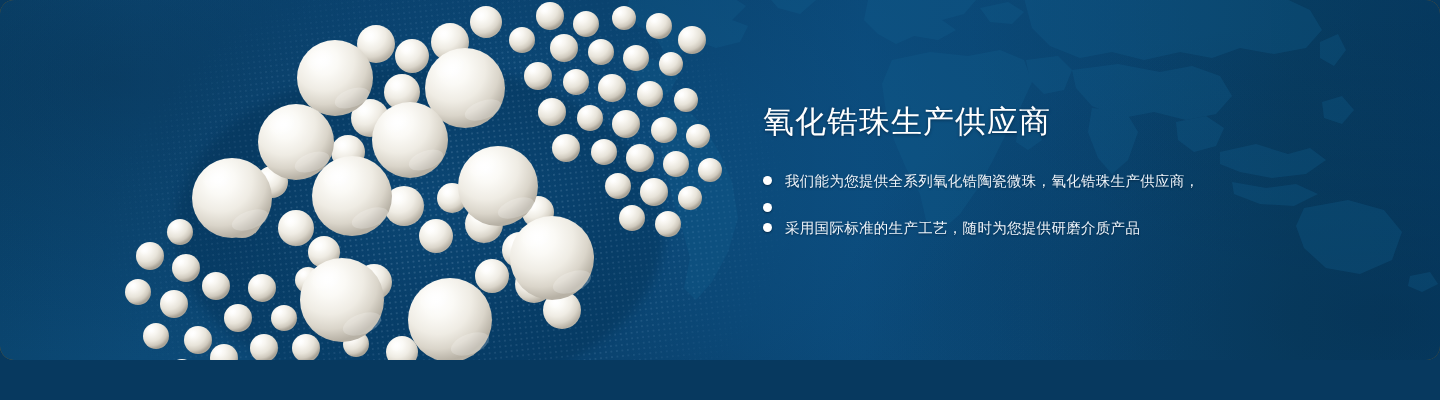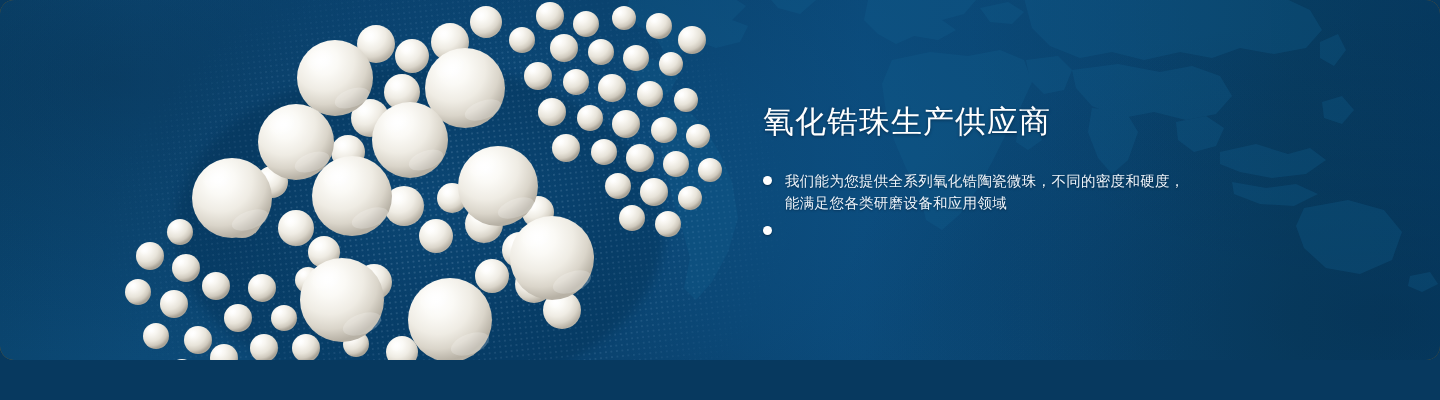--- a/index.html
+++ b/index.html
@@ -426,26 +426,31 @@
   </div>
 
   <div class="copy">
     <h1 class="headline">氧化锆珠生产供应商</h1>
 
     <ul class="bullets">
 
       <li class="bullet">
         <span class="dot"></span>
         <span class="btext">
-          <span class="ln">我们能为您提供全系列氧化锆陶瓷微珠，不同的密度和硬度，</span>
-          <span class="ln">能满足您各类研磨设备和应用领域</span>
+          <span class="ln">我们能为您提供全系列氧化锆陶瓷微珠，氧化锆珠生产供应商，</span>
         </span>
       </li>
 
       <li class="bullet">
         <span class="dot"></span>
       </li>
 
+      <li class="bullet">
+        <span class="dot"></span>
+        <span class="btext">
+          <span class="ln">采用国际标准的生产工艺，随时为您提供研磨介质产品</span>
+        </span>
+      </li>
 
     </ul>
   </div>
 
 </div>
 
 </body></html>

